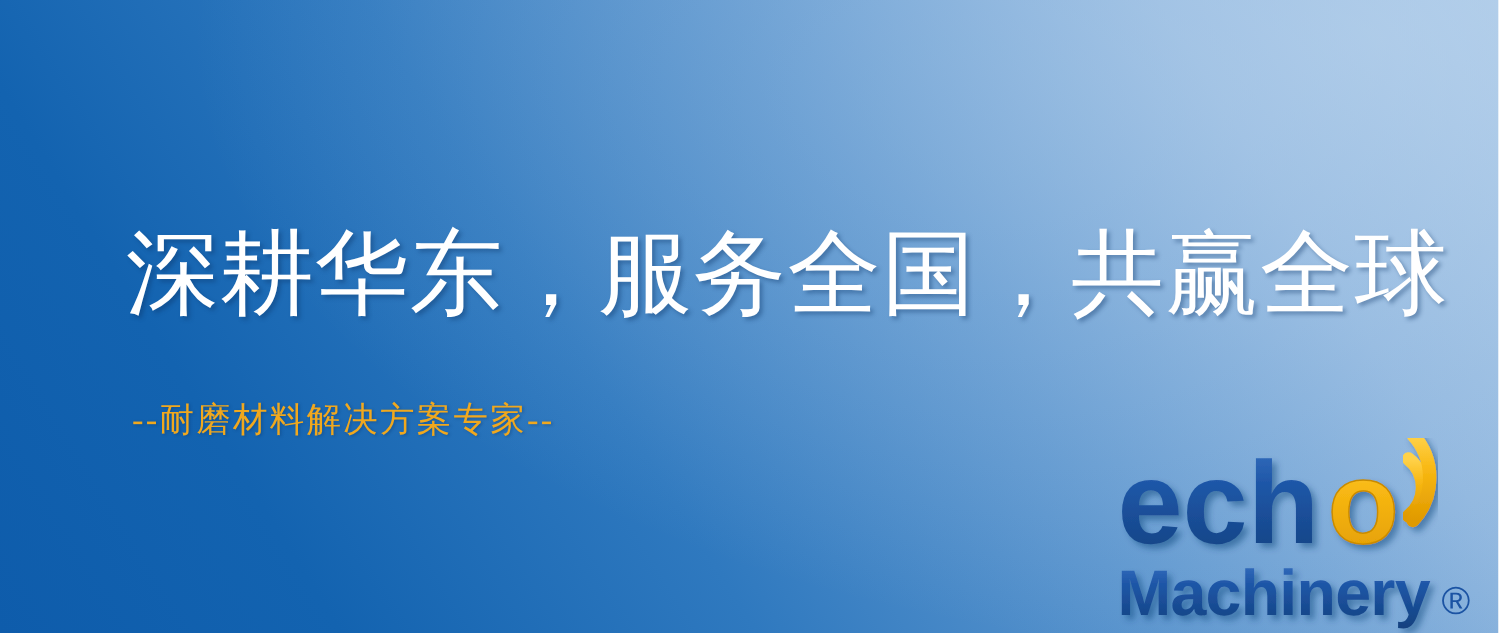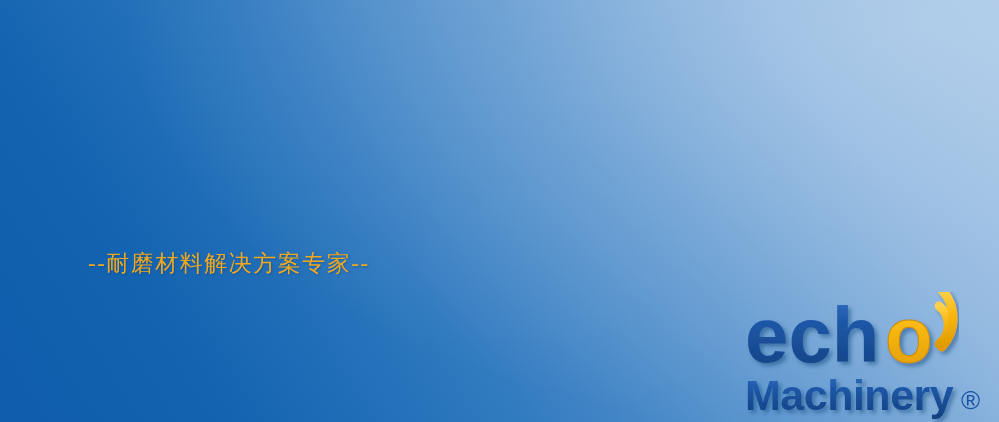--- a/index.html
+++ b/index.html
@@ -49,21 +49,21 @@
     color: #ffffff;
     white-space: nowrap;
     text-shadow: 2px 2px 3px rgba(10,50,100,0.38);
     z-index: 3;
   }
 
   
   .subtitle {
     position: absolute;
     left: 88px;
-    top: 252px;
+    top: 268px;
     font-family: "Liberation Serif", "DejaVu Serif", serif;
     font-size: 23px;
     line-height: 1.0;
     letter-spacing: 1.5px;
     color: #f0a81e;
     white-space: nowrap;
     text-shadow: 1px 1px 2px rgba(10,50,100,0.35);
     z-index: 3;
   }
 
@@ -79,20 +79,21 @@
   #logo svg { display: block; }
 
   
   .nowrap { white-space: nowrap; }
 </style>
 </head>
 <body>
 
 <div id="banner">
 
+  <div class="headline nowrap">深耕华东，服务全国，共赢全球</div>
 
   <div class="subtitle nowrap">--耐磨材料解决方案专家--</div>
 
   <div id="logo">
     <svg width="254" height="130" viewBox="0 0 254 130" xmlns="http://www.w3.org/2000/svg">
       <defs>
         <linearGradient id="blueLetter" x1="0" y1="0" x2="0" y2="1">
           <stop offset="0%" stop-color="#3a74c4"></stop>
           <stop offset="35%" stop-color="#1f57a8"></stop>
           <stop offset="100%" stop-color="#12407e"></stop>

